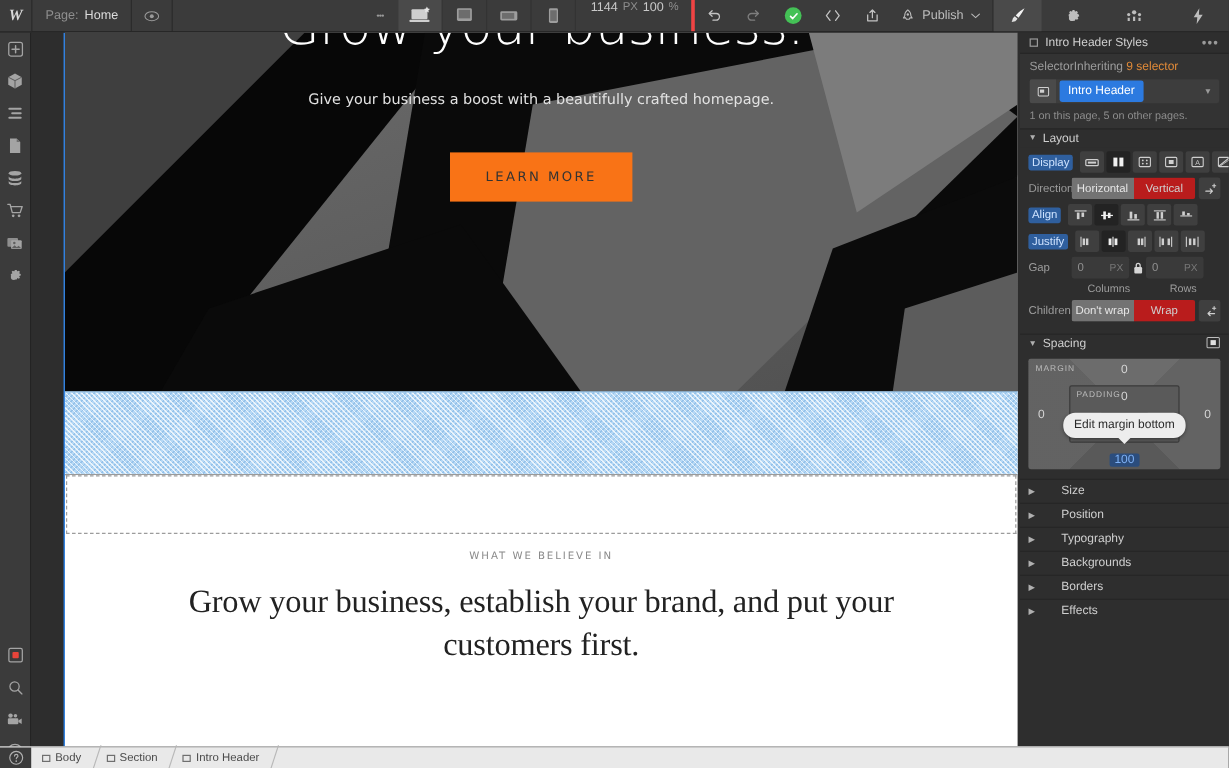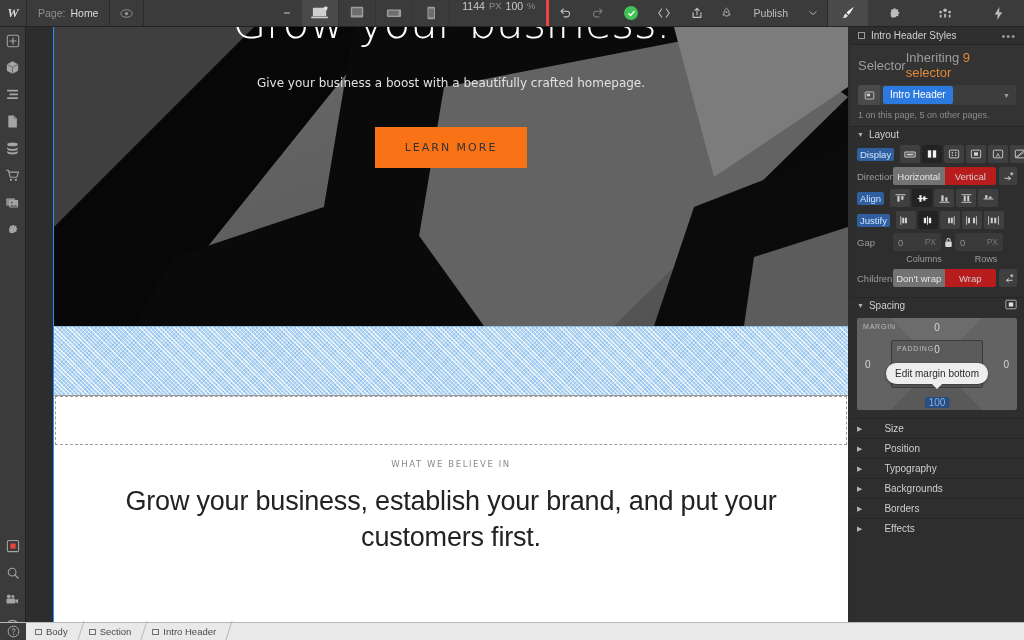--- a/index.html
+++ b/index.html
@@ -49,21 +49,21 @@
   .tb-zoom {
     display:flex; align-items:flex-start; gap:4px; padding: 0 10px 0 12px;
     font-size: 10.5px; color:#c9c9c9; border-right: 3px solid #ef4444;
   }
   .tb-zoom .u { color:#8d8d8d; font-size:9.5px; }
   .tb-right { display: flex; align-items: stretch; }
   .tbtn {
     width: 33px; display:flex; align-items:center; justify-content:center;
     color:#a8a8a8; cursor:pointer;
   }
-  .tbtn.pub { width: auto; padding: 0 10px 0 6px; gap:21px; font-size:10.5px; color:#bdbdbd;}
+  .tbtn.pub { width: auto; padding: 0 10px 0 6px; gap:6px; font-size:10.5px; color:#bdbdbd;}
   .tb-sep { width:1px; background:#2b2b2b; }
   .tbtn.brushbtn { background:#4a4a4a; width:40px; }
   .tbtn.panelbtn { width:52px; }
   .check {
     width: 14px; height: 14px; border-radius: 50%; background: #44c156;
     display:flex; align-items:center; justify-content:center;
   }
 
   
   .leftbar {
@@ -124,39 +124,39 @@
     border-bottom: 1px solid #9a9a9a;
   }
   .empty-box {
     height: 49px; margin: 0 1px; border: 1px dashed #9c9c9c; background:#fff;
   }
   .believe {
     text-align:center; font-family:"DejaVu Sans",sans-serif; color:#8a8a8a;
     font-size: 8.5px; letter-spacing: 1.6px; margin-top: 14px; font-weight: 400;
   }
   .believe-h {
-    text-align:center; font-family:Liberation Sans, sans-serif; color:#222;
+    text-align:center; font-family:Liberation Serif, serif; color:#222;
     font-weight: 300; font-size: 27px; line-height: 36px; margin-top: 14px;
     padding: 0 52px; letter-spacing:-0.2px;
   }
 
   
   .rpanel {
     position: absolute; top: 27px; right: 0; width: 174px; bottom: 18px;
     background: #2e2e2e; z-index: 25; overflow: hidden;
     font-size: 10px; color: #b4b4b4;
   }
   .rp-head {
     height: 18px; display:flex; align-items:center; gap:6px; padding: 0 8px;
     background:#2e2e2e; border-bottom:1px solid #262626; color:#d0d0d0; font-size:10px;
   }
   .rp-head .sq { width:7px;height:7px;border:1px solid #9a9a9a; display:inline-block;}
   .rp-head .dots { margin-left:auto; letter-spacing:1px; color:#9a9a9a; font-size:11px;}
   .rp-sel-block { padding: 5px 8px 6px; background:#333333; }
-  .rp-sel-row { display:flex; justify-content:flex-start; align-items:center; font-size:13px; }
+  .rp-sel-row { display:flex; justify-content:flex-start; align-items:center; font-size:10px; }
   .rp-sel-row .lab { color:#9c9c9c; }
   .rp-sel-row .inh { color:#9c9c9c; }
   .rp-sel-row .inh b { color:#e08a38; font-weight:normal; }
   .rp-selector {
     display:flex; align-items:center; margin-top:5px; height:20px;
     background:#3d3d3d; border-radius:2px; overflow:hidden;
   }
   .rp-selector .ic {
     width:22px;height:20px;display:flex;align-items:center;justify-content:center;
     background:#4a4a4a; color:#ccc;

